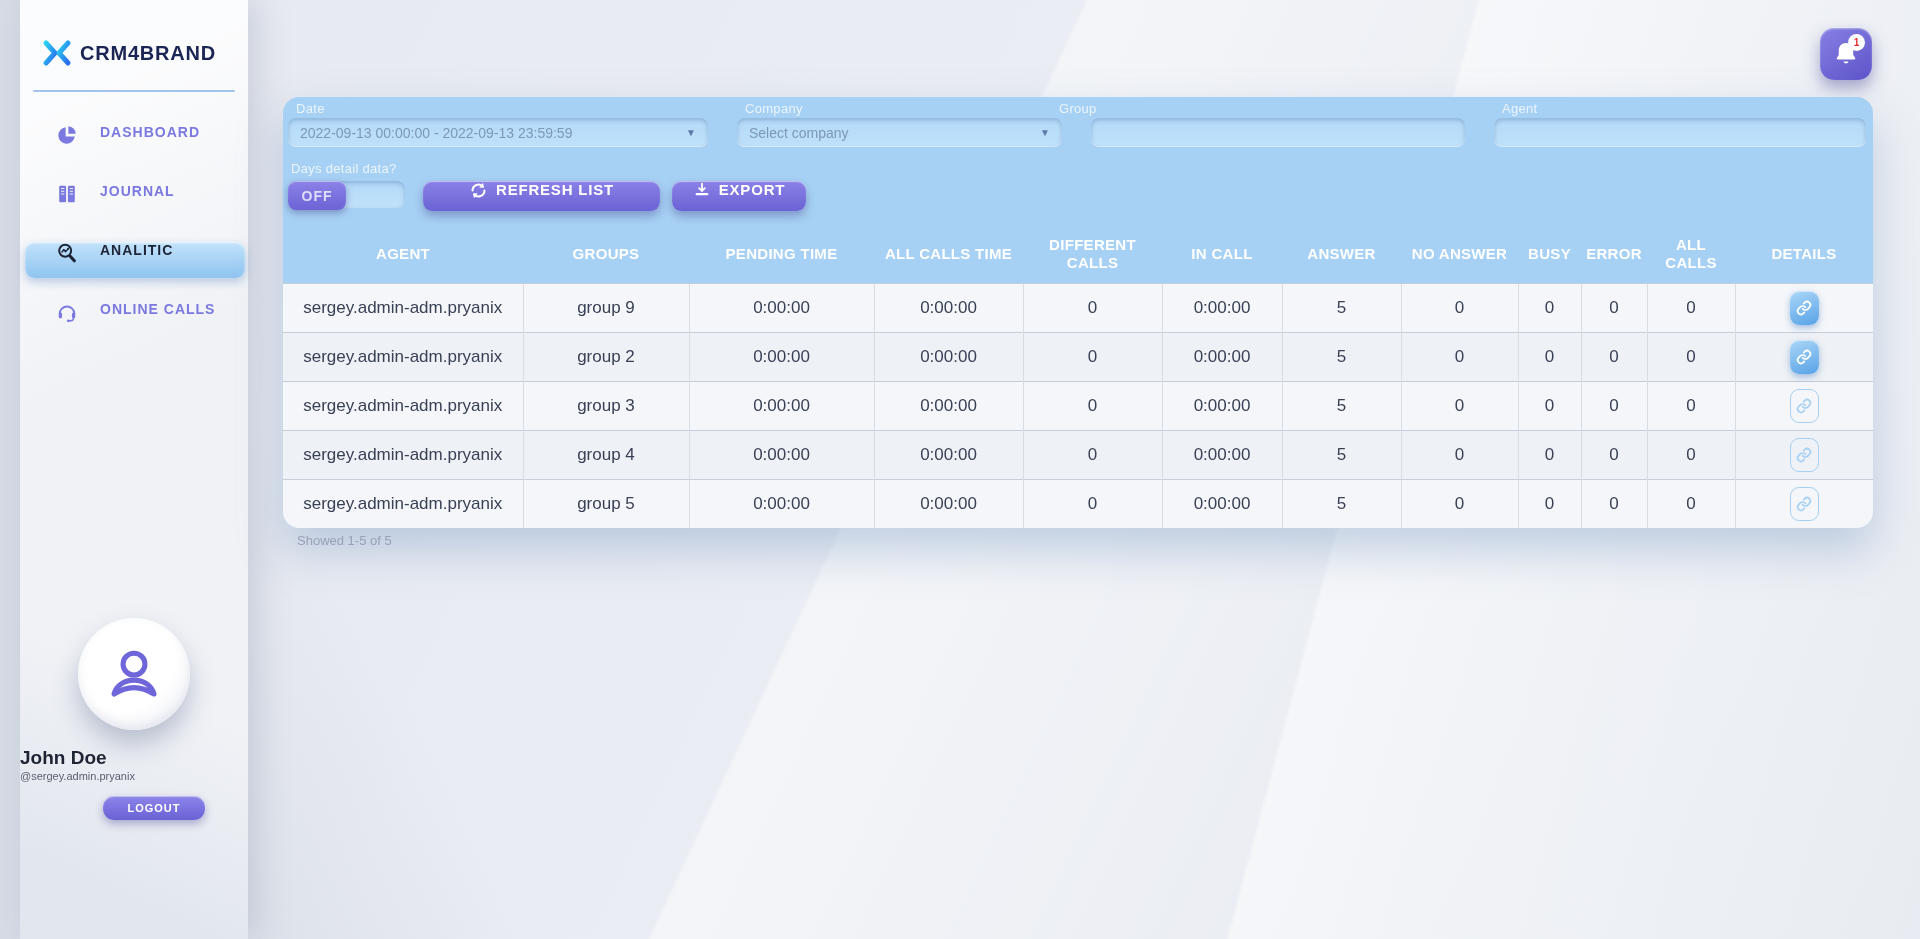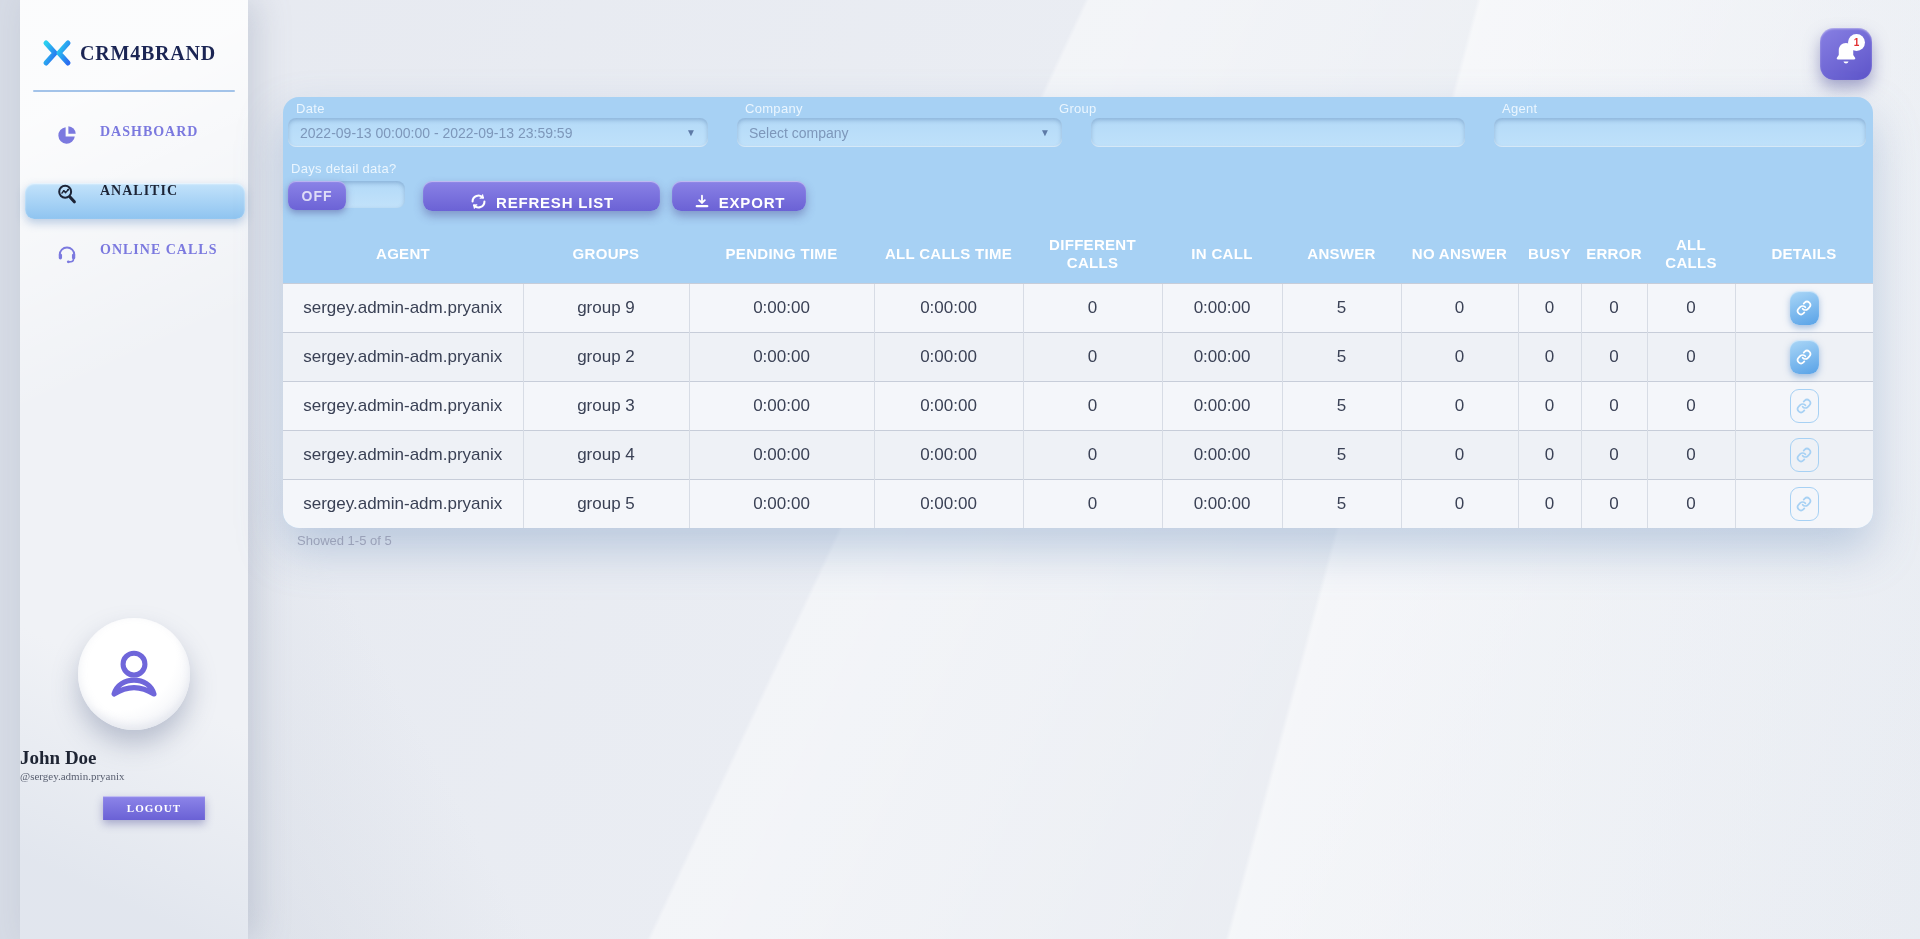--- a/index.html
+++ b/index.html
@@ -14,21 +14,20 @@
   .bg-streak.s1 { background:linear-gradient(115deg,transparent 46%,rgba(255,255,255,.45) 46.2%,rgba(255,255,255,.05) 78%); }
   .bg-streak.s2 { background:linear-gradient(105deg,transparent 68%,rgba(255,255,255,.5) 68.2%,rgba(244,247,251,.25) 100%); }
   .bg-streak.s3 { background:linear-gradient(62deg,rgba(198,205,217,.45) 6%,transparent 22%); }
   .left-strip { position:absolute; left:0; top:0; width:20px; height:939px; background:#d6dbe5; }
 
   
   .sidebar {
     position:absolute; left:20px; top:0; width:228px; height:939px;
     background:#f0f2f6;
     box-shadow:10px 0 30px rgba(130,140,165,.28);
-    font-family:Liberation Serif, serif;
   }
   .sidebar::before {
     content:""; position:absolute; inset:0;
     background:linear-gradient(155deg,rgba(255,255,255,.75) 12%,transparent 40%),
                linear-gradient(25deg,rgba(222,227,236,.8) 8%,transparent 30%);
     pointer-events:none;
   }
   .logo-row { position:absolute; left:22px; top:38px; display:flex; align-items:center; gap:8px; }
   .logo-mark { width:30px; height:30px; }
   .logo-text { font-size:20px; font-weight:bold; letter-spacing:.8px; color:#1b2554; }
@@ -50,21 +49,21 @@
   .avatar {
     position:absolute; left:58px; top:618px; width:112px; height:112px; border-radius:50%;
     background:radial-gradient(circle at 35% 30%,#ffffff 55%,#e9ebf2 100%);
     box-shadow:0 14px 26px rgba(120,130,160,.45), inset 0 -4px 10px rgba(150,160,190,.18);
     display:flex; align-items:center; justify-content:center;
   }
   .user-name { position:absolute; left:0; top:747px; width:228px; font-size:19px; font-weight:bold; color:#1e2433; }
   .user-handle { position:absolute; left:0; top:770px; width:228px; font-size:11px; color:#595f70; }
   .logout-btn {
     position:absolute; left:83px; top:796px; width:102px; height:24px;
-    border:none; border-radius:0; cursor:pointer;
+    border:none; border-radius:11px; cursor:pointer;
     background:linear-gradient(180deg,#8d85e9 0%,#6a61d5 100%);
     box-shadow:0 4px 8px rgba(90,90,160,.45), inset 0 1px 1px rgba(255,255,255,.5);
     color:#fff; font-weight:bold; font-size:11px; letter-spacing:1px;
     font-family:inherit;
   }
 
   
   .bell-btn {
     position:absolute; left:1820px; top:28px; width:52px; height:52px;
     border:none; border-radius:14px; cursor:pointer;
@@ -105,21 +104,21 @@
     background:linear-gradient(180deg,#8b83e7 0%,#6c63d6 100%);
     box-shadow:0 3px 7px rgba(80,80,150,.5), inset 0 1px 1px rgba(255,255,255,.45);
     color:rgba(255,255,255,.75); font-weight:bold; font-size:14px; letter-spacing:1px;
     display:flex; align-items:center; justify-content:center;
   }
   .action-btn {
     position:absolute; top:84px; height:30px; border:none; border-radius:9px; cursor:pointer;
     background:linear-gradient(180deg,#8a82e6 0%,#6b62d5 100%);
     box-shadow:0 5px 10px rgba(80,80,150,.45), inset 0 1px 1px rgba(255,255,255,.5);
     color:#fff; font-weight:bold; font-size:15px; letter-spacing:.8px;
-    display:flex; align-items:flex-end; justify-content:center; gap:8px;
+    display:flex; align-items:flex-start; justify-content:center; gap:8px;
     font-family:inherit;
   }
   .btn-refresh { left:140px; width:237px; }
   .btn-export { left:389px; width:134px; }
 
   table.data { width:1590px; border-collapse:collapse; table-layout:fixed; }
   .table-wrap { border-radius:0 0 16px 16px; overflow:hidden; }
   thead th {
     background:transparent; color:#fff; font-size:15px; font-weight:bold;
     line-height:1.2; padding:9px 4px; height:58px; vertical-align:middle; letter-spacing:.3px;
@@ -170,20 +169,30 @@
 
   <nav class="menu">
     <div class="menu-item">
       <span class="mi-icon">
         <svg viewBox="0 0 24 24" width="22" height="22" fill="#7b79df">
           <path d="M10.5 3.5A9 9 0 1 0 20.5 13.5 H10.5 z"></path>
           <path d="M13.5 2.5 a8.5 8.5 0 0 1 8 8 h-8 z"></path>
         </svg>
       </span>
       <span>DASHBOARD</span>
+    </div>
+    <div class="menu-item">
+      <span class="mi-icon">
+        <svg viewBox="0 0 24 24" width="22" height="22" fill="#7b79df">
+          <rect x="3.5" y="3" width="7.5" height="18" rx="1.4"></rect>
+          <rect x="13" y="3" width="7.5" height="18" rx="1.4"></rect>
+          <path d="M5.5 6h3.5 M5.5 9h3.5 M5.5 12h3.5 M15 6h3.5 M15 9h3.5 M15 12h3.5" stroke="#f0f2f6" stroke-width="1.3"></path>
+        </svg>
+      </span>
+      <span>JOURNAL</span>
     </div>
     <div class="menu-item active">
       <span class="mi-icon">
         <svg viewBox="0 0 24 24" width="22" height="22" fill="none" stroke="#1d2436">
           <circle cx="10" cy="9.5" r="6.5" stroke-width="2.2"></circle>
           <path d="M15.5 15.5 L20 20.5" stroke-width="3.4" stroke-linecap="round"></path>
           <polyline points="6.5,11 8.5,8.5 10.5,10.5 13.5,7" stroke-width="1.6" stroke-linecap="round" stroke-linejoin="round"></polyline>
           <circle cx="8.5" cy="8.5" r="1" fill="#1d2436" stroke="none"></circle>
           <circle cx="13.2" cy="7.2" r="1" fill="#1d2436" stroke="none"></circle>
         </svg>

